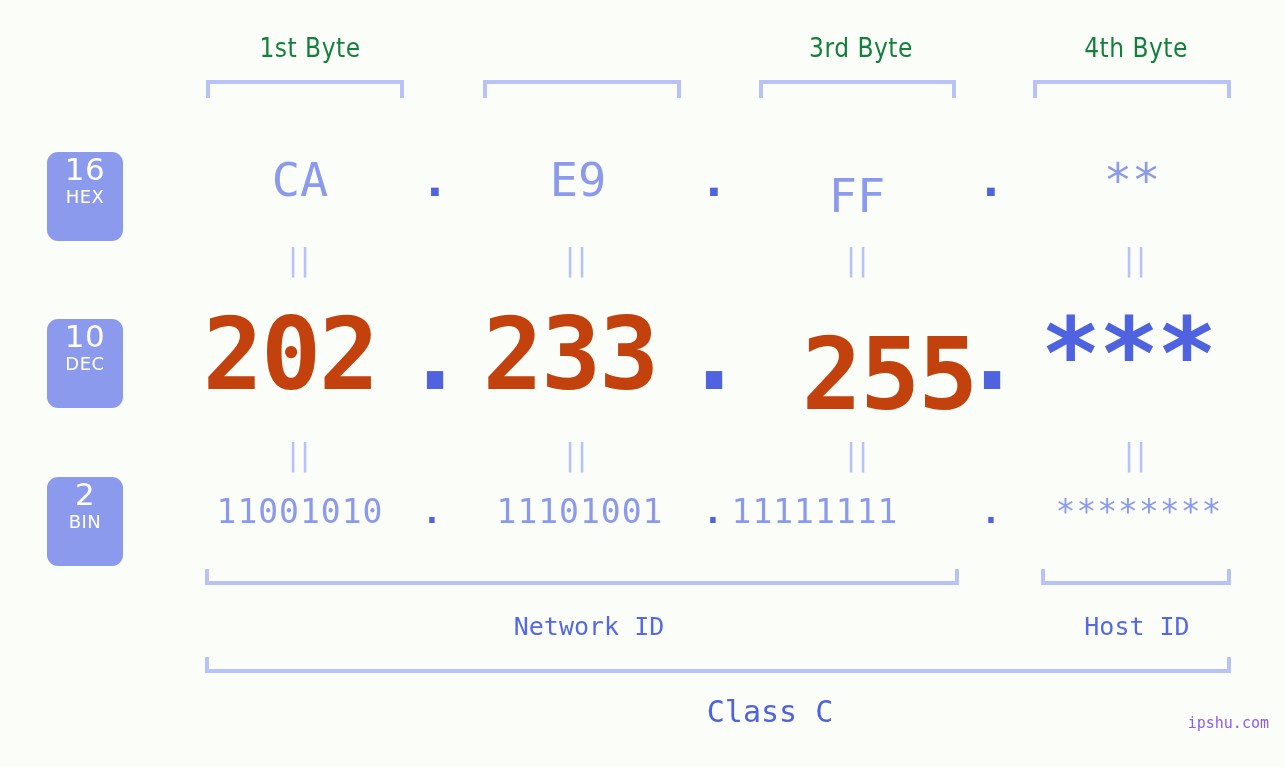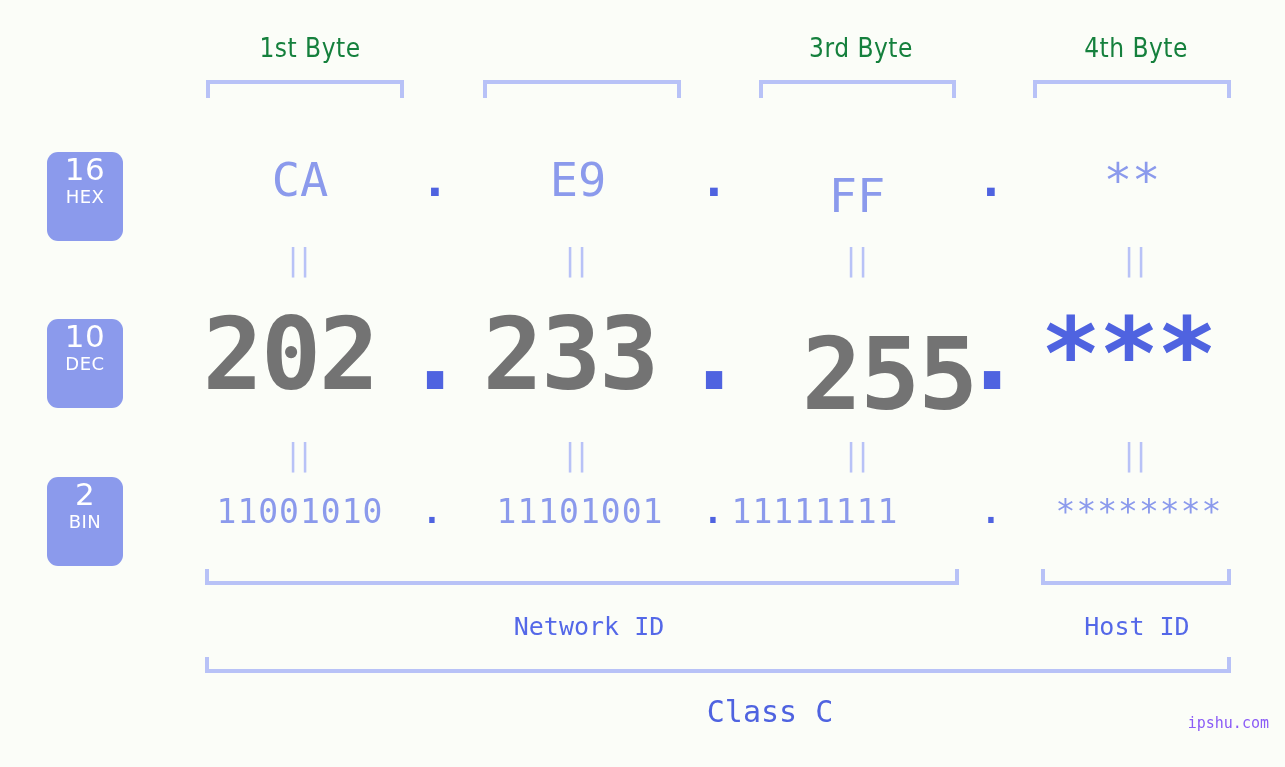--- a/index.html
+++ b/index.html
@@ -110,21 +110,21 @@
     line-height: 60px;
     color: #4f63e0;
     font-weight: bold;
   }
 
   
   #row-dec { top: 296px; }
   #row-dec .cell {
     font-size: 100px;
     line-height: 118px;
-    color: #737373;
+    color: #c2410c;
     font-weight: bold;
     width: 280px;
     letter-spacing: -2px;
   }
   #row-dec .dot {
     width: 50px;
     font-size: 100px;
     line-height: 118px;
     color: #4f63e0;
     font-weight: bold;

